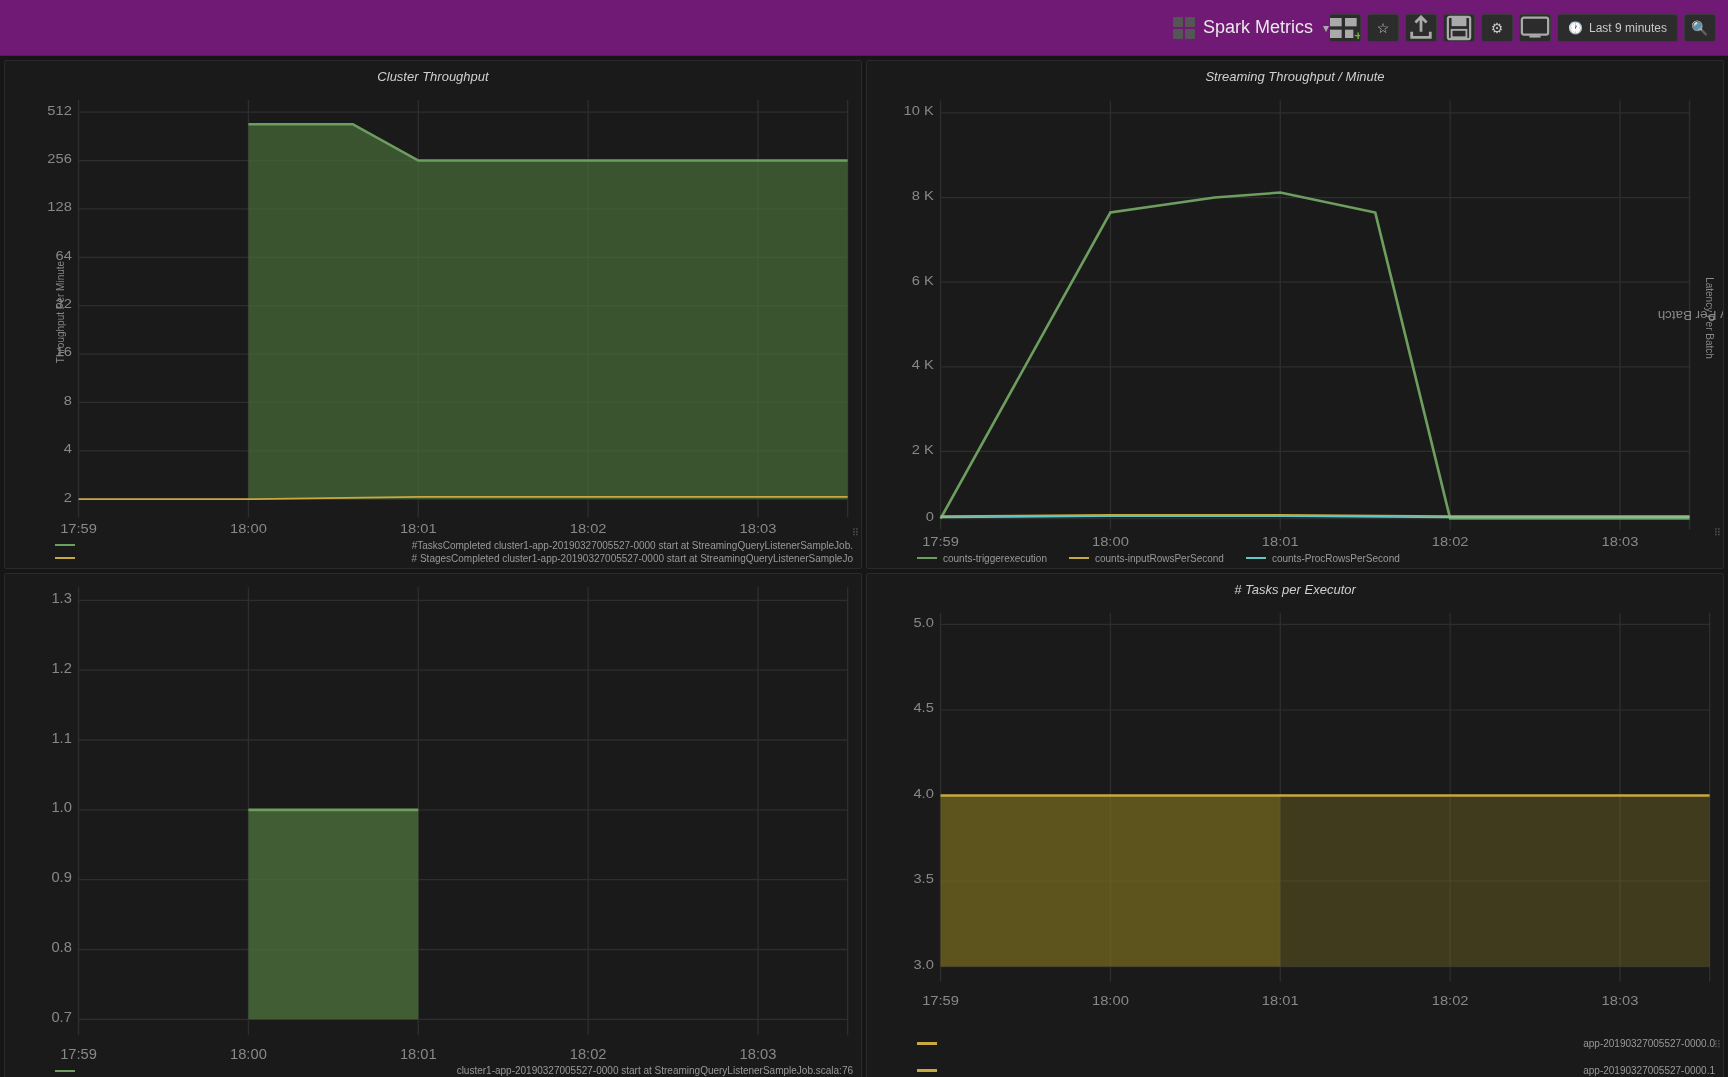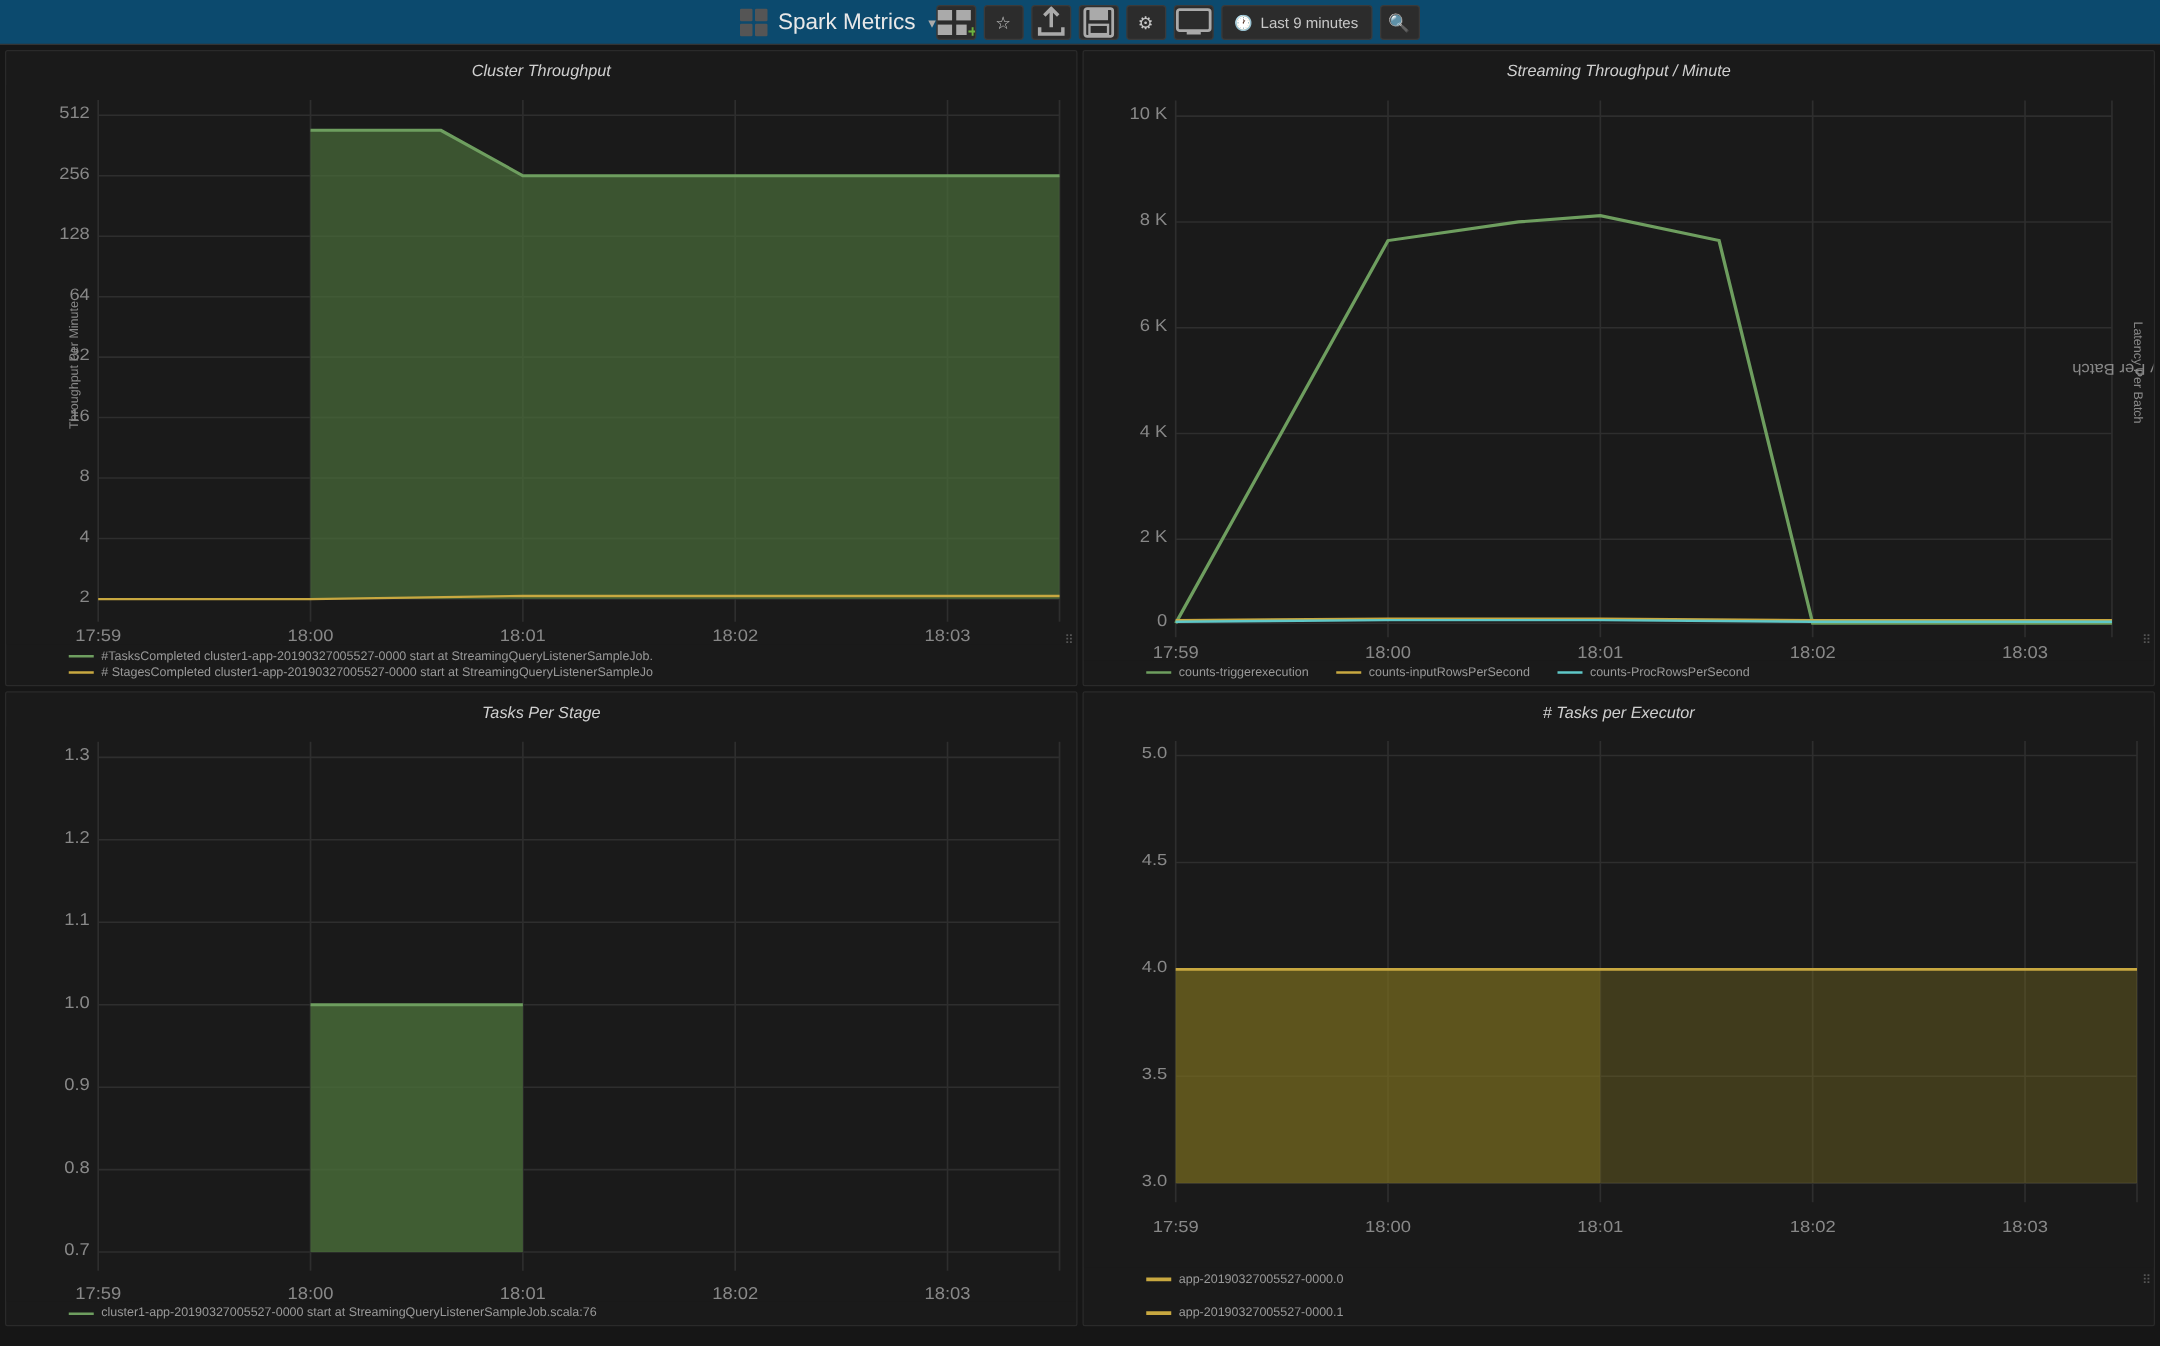--- a/index.html
+++ b/index.html
@@ -5,25 +5,25 @@
     * { box-sizing: border-box; margin: 0; padding: 0; }
     body {
       background: #161616;
       color: #d8d9da;
       font-family: 'Helvetica Neue', Arial, sans-serif;
       font-size: 12px;
       width: 1728px;
       min-height: 1077px;
     }
     .header {
-      background: #0c4a6e;
-      height: 36px;
-      display: flex;
-      align-items: center;
-      justify-content: center;
+      background: #701a75;
+      height: 56px;
+      display: flex;
+      align-items: center;
+      justify-content: flex-end;
       padding: 0 12px;
       border-bottom: 1px solid #333;
     }
     .header-left {
       display: flex;
       align-items: center;
       gap: 8px;
     }
     .header-logo {
       display: grid;
@@ -114,20 +114,21 @@
       color: #999;
       flex-shrink: 0;
       display: flex;
       flex-direction: column;
       gap: 2px;
     }
     .legend-item {
       display: flex;
       align-items: center;
       gap: 6px;
+      justify-content: space-between;
     }
     .legend-line {
       width: 20px;
       height: 2px;
       flex-shrink: 0;
     }
     svg {
       width: 100%;
       height: 100%;
     }
@@ -319,21 +320,20 @@
       </div>
       <div class="legend-item">
         <div class="legend-line" style="background:#5fc8c8"></div>
         <span>counts-ProcRowsPerSecond</span>
       </div>
     </div>
     <div class="resize-handle">⠿</div>
   </div>
 
   <div class="panel">
-    <div class="panel-title">Tasks Per Stage</div>
     <div class="chart-area">
       <svg viewBox="0 0 640 370" preserveAspectRatio="none">
         <rect width="640" height="370" fill="#1a1a1a"></rect>
 
         <text x="50" y="22" fill="#888" font-size="11" text-anchor="end">1.3</text>
         <text x="50" y="75" fill="#888" font-size="11" text-anchor="end">1.2</text>
         <text x="50" y="128" fill="#888" font-size="11" text-anchor="end">1.1</text>
         <text x="50" y="181" fill="#888" font-size="11" text-anchor="end">1.0</text>
         <text x="50" y="234" fill="#888" font-size="11" text-anchor="end">0.9</text>
         <text x="50" y="287" fill="#888" font-size="11" text-anchor="end">0.8</text>

